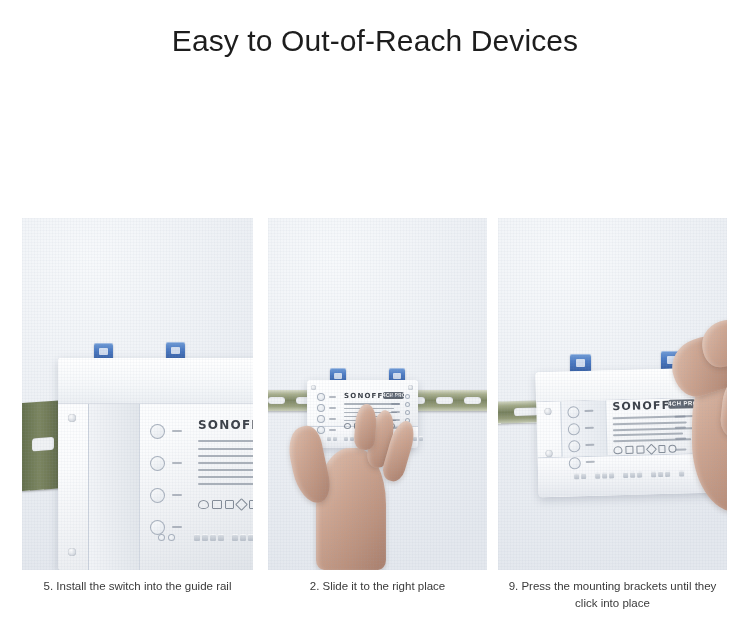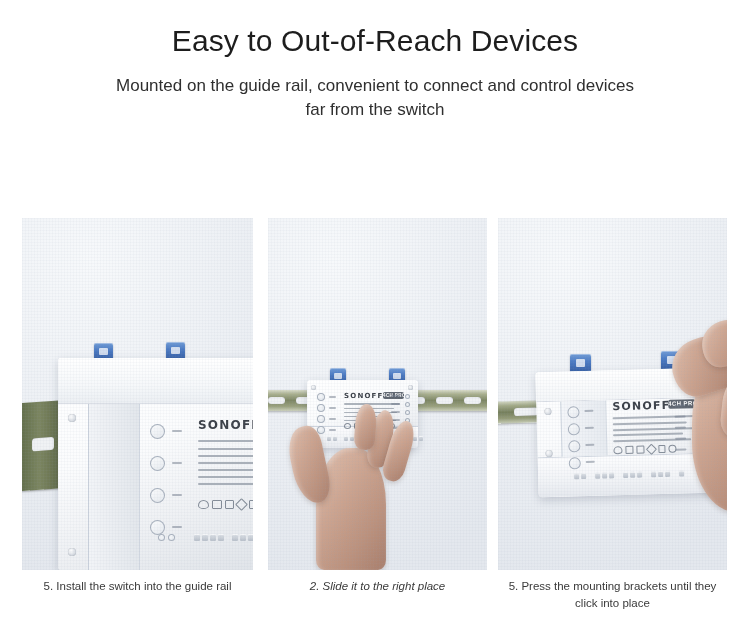--- a/index.html
+++ b/index.html
@@ -203,29 +203,28 @@
     top:578px; left:0; width:750px;
     display:flex;
   }
   .caption {
     font-size:11.5px;
     line-height:17px;
     color:#3a3a3a;
     text-align:center;
   }
   .cap-1 { margin-left:22px; width:231px; }
-  .cap-2 { margin-left:15px; width:219px;font-style:italic; }
+  .cap-2 { margin-left:15px; width:219px; }
   .cap-3 { margin-left:11px; width:229px; }
 </style>
 </head>
 <body>
 
 <div class="header">
   <h1 class="page-title">Easy to Out-of-Reach Devices</h1>
-  <p class="page-subtitle">Mounted on the guide rail, convenient to connect and control devices far from the switch</p>
 </div>
 
 <div class="steps">
 
   <div class="step step-1">
     <div class="photo">
 
       <div class="rail rail-1">
         <div class="slot" style="left:14px"></div>
         <div class="slot" style="left:52px"></div>
@@ -502,14 +501,14 @@
              border-radius:18px 18px 14px 14px/28px 26px 18px 18px;
              transform:rotate(6deg);"></div>
       </div>
     </div>
   </div>
 </div>
 
 <div class="captions">
   <div class="caption cap-1">5. Install the switch into the guide rail</div>
   <div class="caption cap-2">2. Slide it to the right place</div>
-  <div class="caption cap-3">5. Press the mounting brackets until they click into place</div>
+  <div class="caption cap-3">9. Press the mounting brackets until they click into place</div>
 </div>
 
 </body></html>

